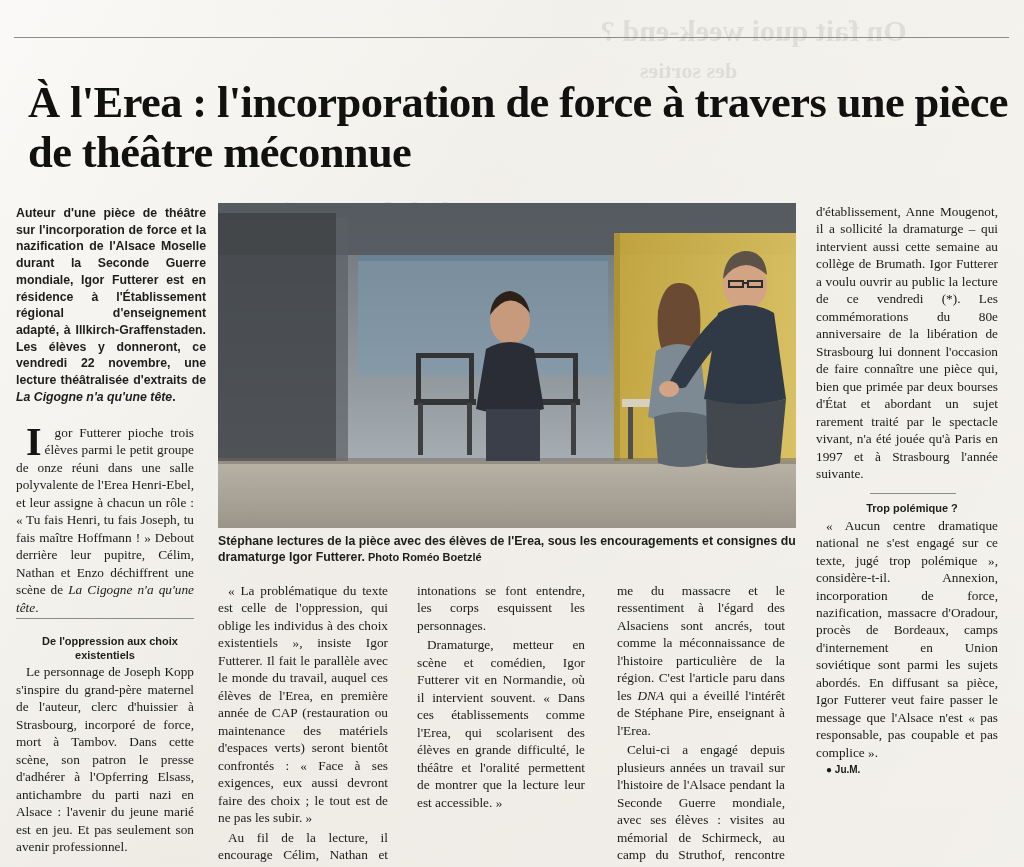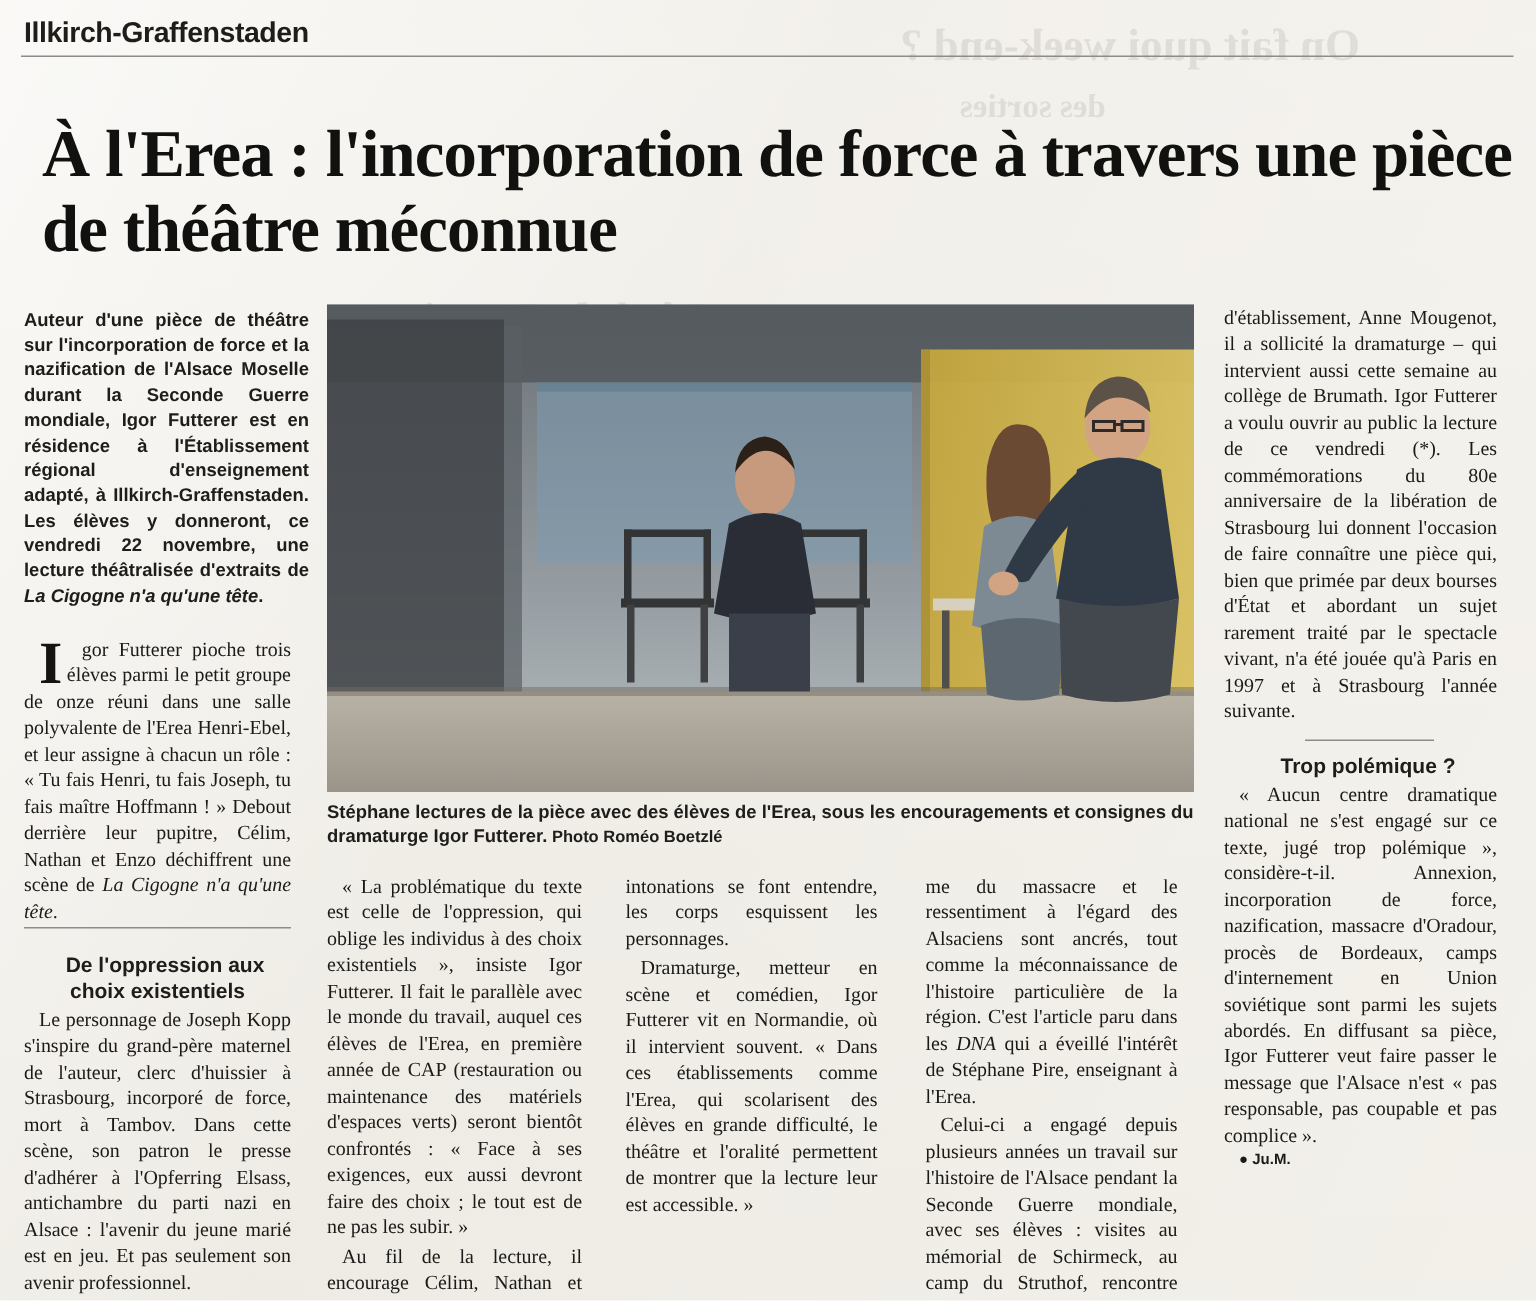--- a/index.html
+++ b/index.html
@@ -138,21 +138,21 @@
     font-weight: bold;
     font-size: 40px;
     line-height: 0.82;
     padding: 2px 3px 0 0;
     color: #141413;
   }
 
   .subhead {
     font-family: "Liberation Sans", sans-serif;
     font-weight: bold;
-    font-size: 14px;
+    font-size: 11px;
     line-height: 1.2;
     text-align: center;
     color: #1d1d1b;
     margin: 9px 0 7px 0;
     text-indent: 0;
   }
   .rule-top {
     border-top: 1px solid #8c8c88;
     margin-top: 8px;
     padding-top: 16px;
@@ -180,21 +180,20 @@
 </style>
 </head>
 <body>
 
 <div class="page">
 
   <div class="bleed bleed-1">On fait quoi week-end ?</div>
   <div class="bleed bleed-2">des sorties</div>
   <div class="bleed bleed-3">Côté de Bussierre</div>
 
-  <div class="kicker">Illkirch-Graffenstaden</div>
   <div class="kicker-rule"></div>
 
   <h1 class="headline">À l'Erea : l'incorporation de force à travers une pièce de théâtre méconnue</h1>
 
   <div class="chapeau">
     <span>Auteur d'une pièce de théâtre sur l'incorporation de force et la nazification de l'Alsace Moselle durant la Seconde Guerre mondiale, Igor Futterer est en résidence à l'Établissement régional d'enseignement adapté, à Illkirch-Graffenstaden. Les élèves y donneront, ce vendredi 22 novembre, une lecture théâtralisée d'extraits de </span><i>La Cigogne n'a qu'une tête</i><span>.</span>
   </div>
 
   <div class="photo">
     <svg width="578" height="325" viewBox="0 0 578 325">

